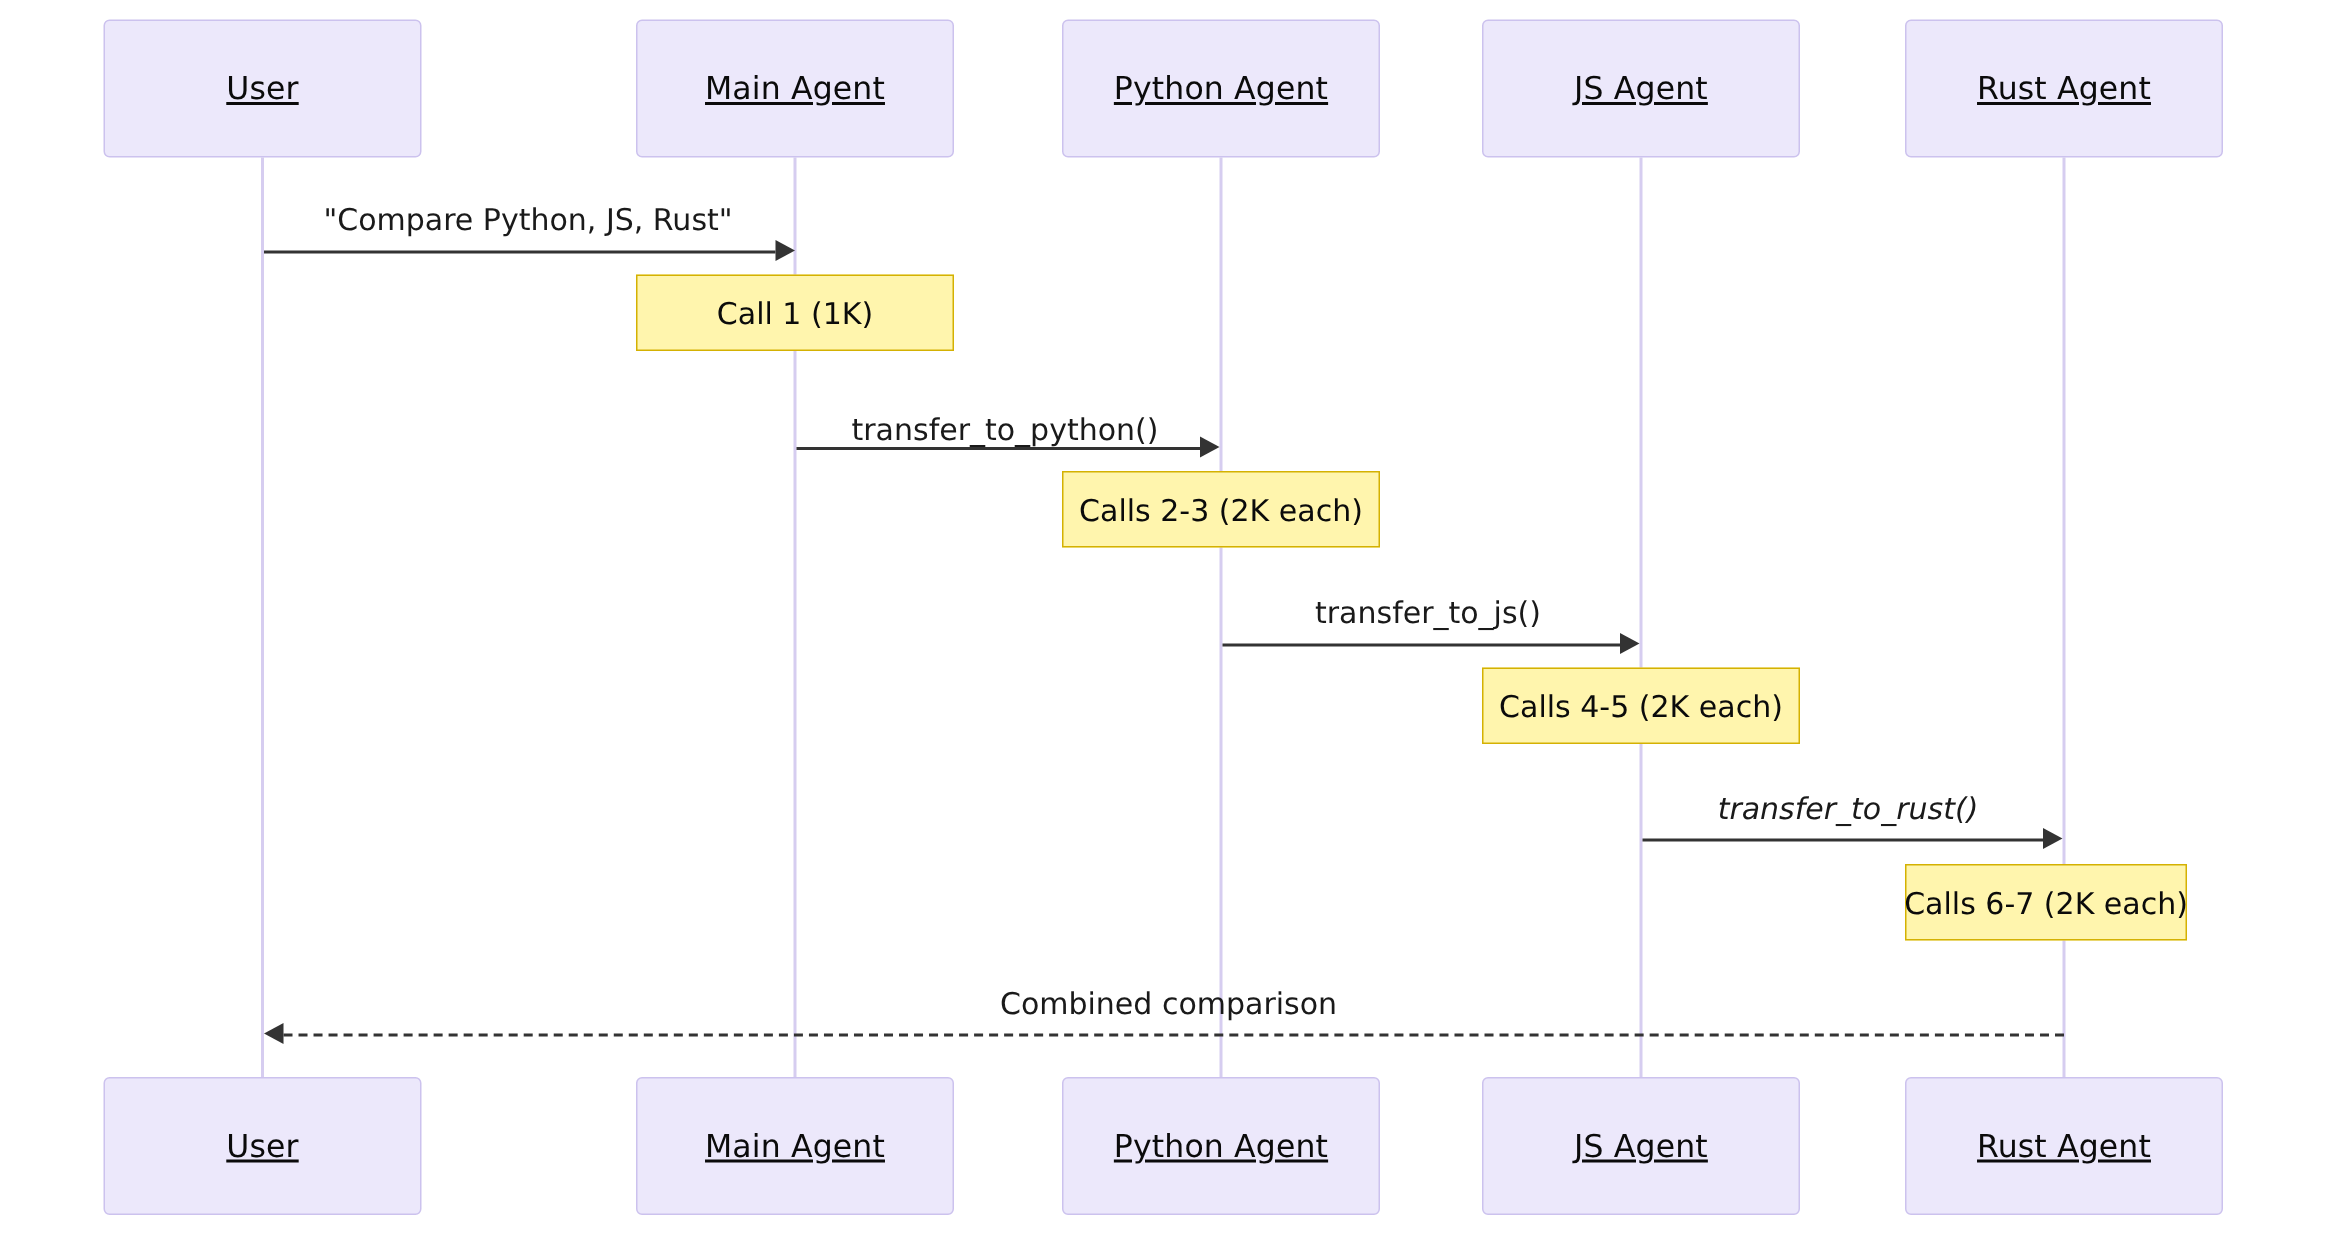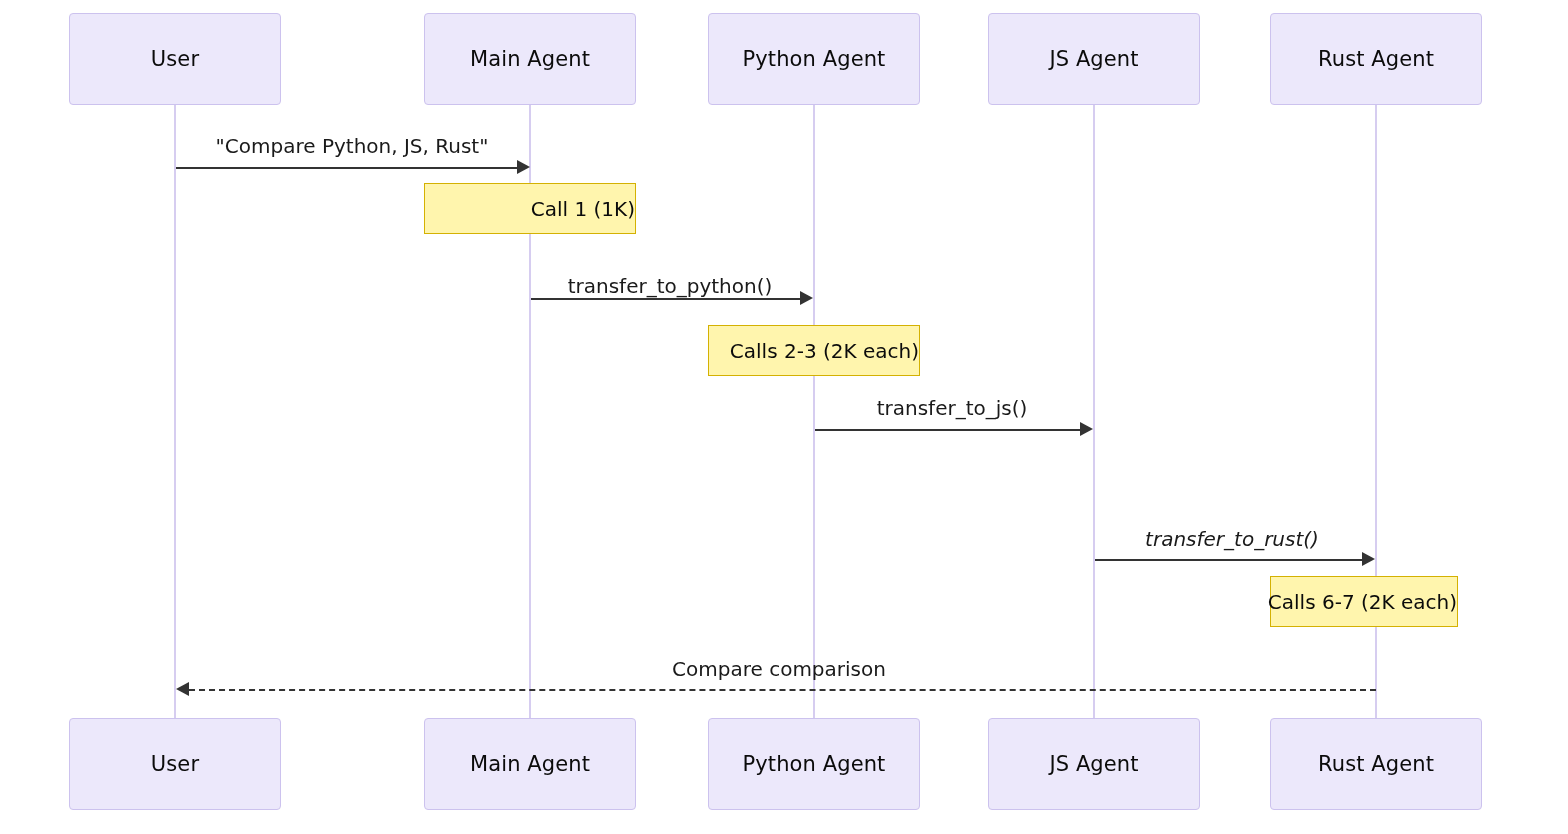--- a/index.html
+++ b/index.html
@@ -6,29 +6,29 @@
   body{width:1568px;height:834px;font-family:"DejaVu Sans",sans-serif;overflow:hidden;}
   #canvas{position:relative;width:1568px;height:834px;background:#ffffff;}
 
   .participant-box{
     position:absolute;box-sizing:border-box;
     background:#ece8fb;border:1px solid #ccc2ee;border-radius:4px;
     display:flex;align-items:center;justify-content:center;
   }
   .participant-label{
     font-size:21px;color:#0b0b0b;font-family:"DejaVu Sans",sans-serif;
-    white-space:nowrap;letter-spacing:.1px;
+    white-space:nowrap;letter-spacing:.1px;text-decoration:underline;
   }
 
   .lifeline{position:absolute;width:2px;background:#d6cdf0;}
 
   .note-box{
     position:absolute;box-sizing:border-box;
     background:#fff5ad;border:1px solid #d4b102;
-    display:flex;align-items:center;justify-content:flex-end;
+    display:flex;align-items:center;justify-content:center;
   }
   .note-label{font-size:20px;color:#0b0b0b;white-space:nowrap;}
 
   .msg-line{position:absolute;height:0;border-top:2px solid #333333;}
   .msg-line.dashed{border-top:2px dashed #333333;}
   .arrow-head{position:absolute;width:0;height:0;}
   .arrow-head.right{
     border-top:7px solid transparent;border-bottom:7px solid transparent;
     border-left:13px solid #333333;
   }
@@ -73,38 +73,41 @@
   <div class="arrow-head right" style="left:517px;top:160px;"></div>
 
   <div class="note-box" style="left:424px;top:183px;width:212px;height:51px;">
     <span class="note-label">Call 1 (1K)</span>
   </div>
 
   <div class="msg-label" style="left:670px;top:274px;">transfer_to_python()</div>
   <div class="msg-line" style="left:531px;top:298px;width:269px;"></div>
   <div class="arrow-head right" style="left:800px;top:291px;"></div>
 
-  <div class="note-box" style="left:708px;top:314px;width:212px;height:51px;margin-top:11px;">
+  <div class="note-box" style="left:708px;top:314px;width:212px;height:51px;">
     <span class="note-label">Calls 2-3 (2K each)</span>
   </div>
 
   <div class="msg-label" style="left:952px;top:396px;text-align:right;">transfer_to_js()</div>
   <div class="msg-line" style="left:815px;top:429px;width:265px;"></div>
   <div class="arrow-head right" style="left:1080px;top:422px;"></div>
 
+  <div class="note-box" style="left:988px;top:445px;width:212px;height:51px;">
+    <span class="note-label">Calls 4-5 (2K each)</span>
+  </div>
 
   <div class="msg-label" style="left:1232px;top:527px;font-style:italic;">transfer_to_rust()</div>
   <div class="msg-line" style="left:1095px;top:559px;width:267px;"></div>
   <div class="arrow-head right" style="left:1362px;top:552px;"></div>
 
   <div class="note-box" style="left:1270px;top:576px;width:188px;height:51px;">
     <span class="note-label">Calls 6-7 (2K each)</span>
   </div>
 
-  <div class="msg-label" style="left:779px;top:657px;">Compare comparison</div>
+  <div class="msg-label" style="left:779px;top:657px;">Combined comparison</div>
   <div class="msg-line dashed" style="left:189px;top:689px;width:1187px;"></div>
   <div class="arrow-head left" style="left:176px;top:682px;"></div>
 
   <div class="participant-box" style="left:69px;top:718px;width:212px;height:92px;">
     <span class="participant-label">User</span>
   </div>
   <div class="participant-box" style="left:424px;top:718px;width:212px;height:92px;">
     <span class="participant-label">Main Agent</span>
   </div>
   <div class="participant-box" style="left:708px;top:718px;width:212px;height:92px;">

